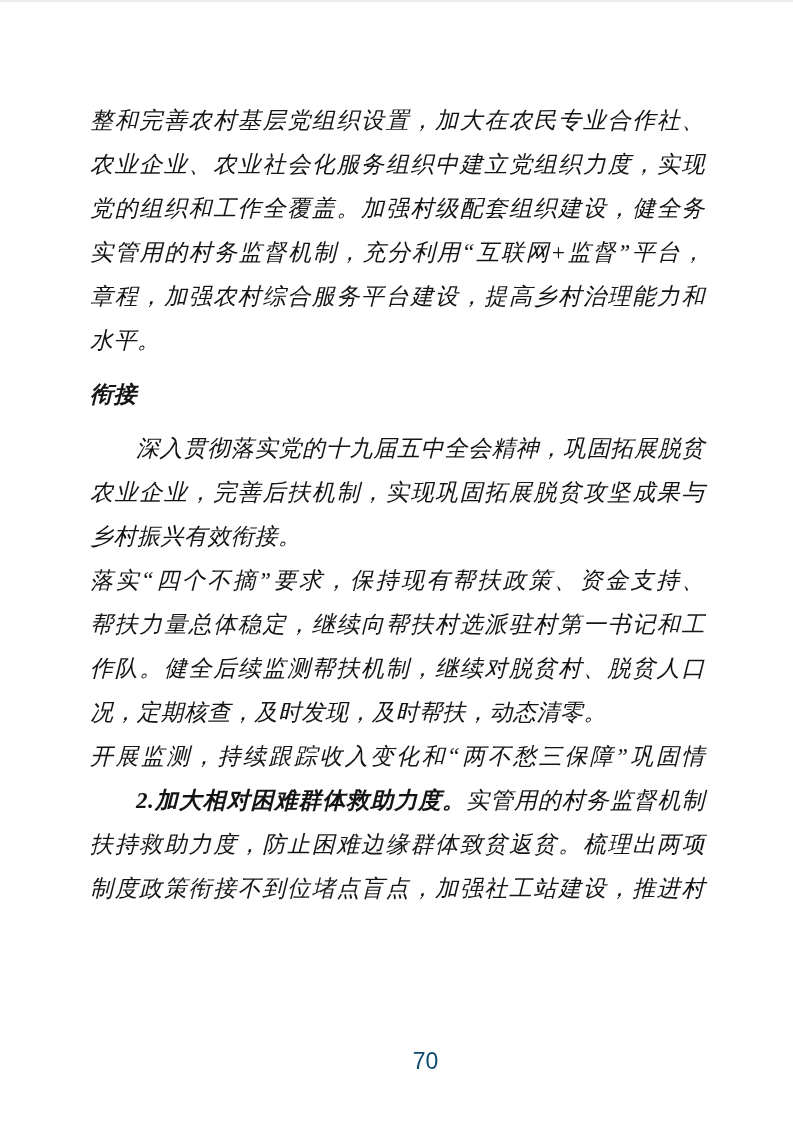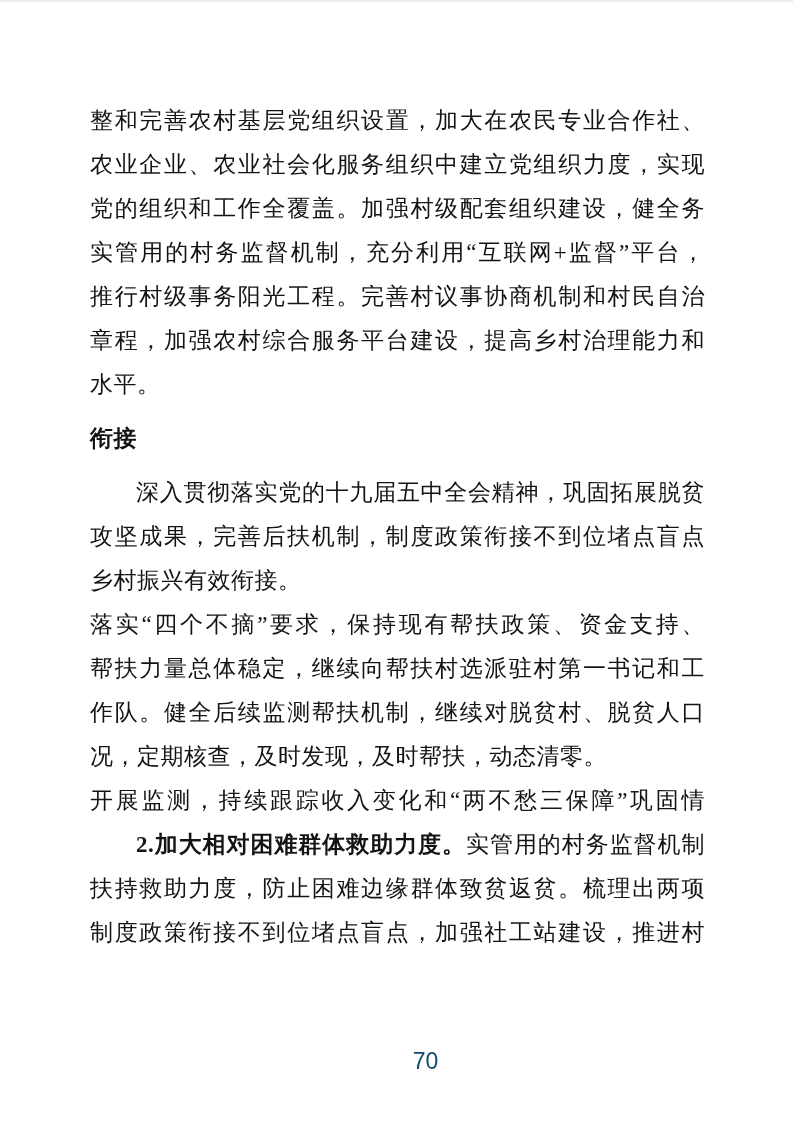--- a/index.html
+++ b/index.html
@@ -36,20 +36,21 @@
   }
   .line {
     font-size: 23px;
     line-height: 44px;
     height: 44px;
     white-space: normal;
     text-align: justify;
     text-align-last: justify;
     text-justify: inter-character;
     letter-spacing: 0.5px;
+    font-style: italic;
   }
   .line.no-stretch {
     text-align: center;
     text-align-last: left;
   }
   .line.indent {
     text-indent: 2em;
   }
   .seg.bold {
     font-weight: 700;
@@ -70,30 +71,29 @@
 </head>
 <body>
 
 <div class="page">
   <div class="doc-body">
       <div class="block body">
         <div class="line"><span class="seg">整和完善农村基层党组织设置，加大在农民专业合作社、</span></div>
         <div class="line"><span class="seg">农业企业、农业社会化服务组织中建立党组织力度，实现</span></div>
         <div class="line"><span class="seg">党的组织和工作全覆盖。加强村级配套组织建设，健全务</span></div>
         <div class="line"><span class="seg">实管用的村务监督机制，充分利用“互联网+监督”平台，</span></div>
-        <div class="line"><span class="seg">推行村级事务阳光工程。完善村议事协商机制和村民自治</span></div>
         <div class="line"><span class="seg">章程，加强农村综合服务平台建设，提高乡村治理能力和</span></div>
         <div class="line no-stretch"><span class="seg">水平。</span></div>
       </div>
       <div class="block heading">
         <div class="line no-stretch"><span class="seg bold">衔接</span></div>
       </div>
       <div class="block body">
         <div class="line indent"><span class="seg">深入贯彻落实党的十九届五中全会精神，巩固拓展脱贫</span></div>
-        <div class="line"><span class="seg">攻坚成果，完善后扶机制，制度政策衔接不到位堵点盲点</span></div>
+        <div class="line"><span class="seg">农业企业，完善后扶机制，实现巩固拓展脱贫攻坚成果与</span></div>
         <div class="line no-stretch"><span class="seg">乡村振兴有效衔接。</span></div>
       </div>
       <div class="block body">
         <div class="line"><span class="seg">落实“四个不摘”要求，保持现有帮扶政策、资金支持、</span></div>
         <div class="line"><span class="seg">帮扶力量总体稳定，继续向帮扶村选派驻村第一书记和工</span></div>
         <div class="line"><span class="seg">作队。健全后续监测帮扶机制，继续对脱贫村、脱贫人口</span></div>
         <div class="line no-stretch"><span class="seg">况，定期核查，及时发现，及时帮扶，动态清零。</span></div>
         <div class="line"><span class="seg">开展监测，持续跟踪收入变化和“两不愁三保障”巩固情</span></div>
       </div>
       <div class="block body">

